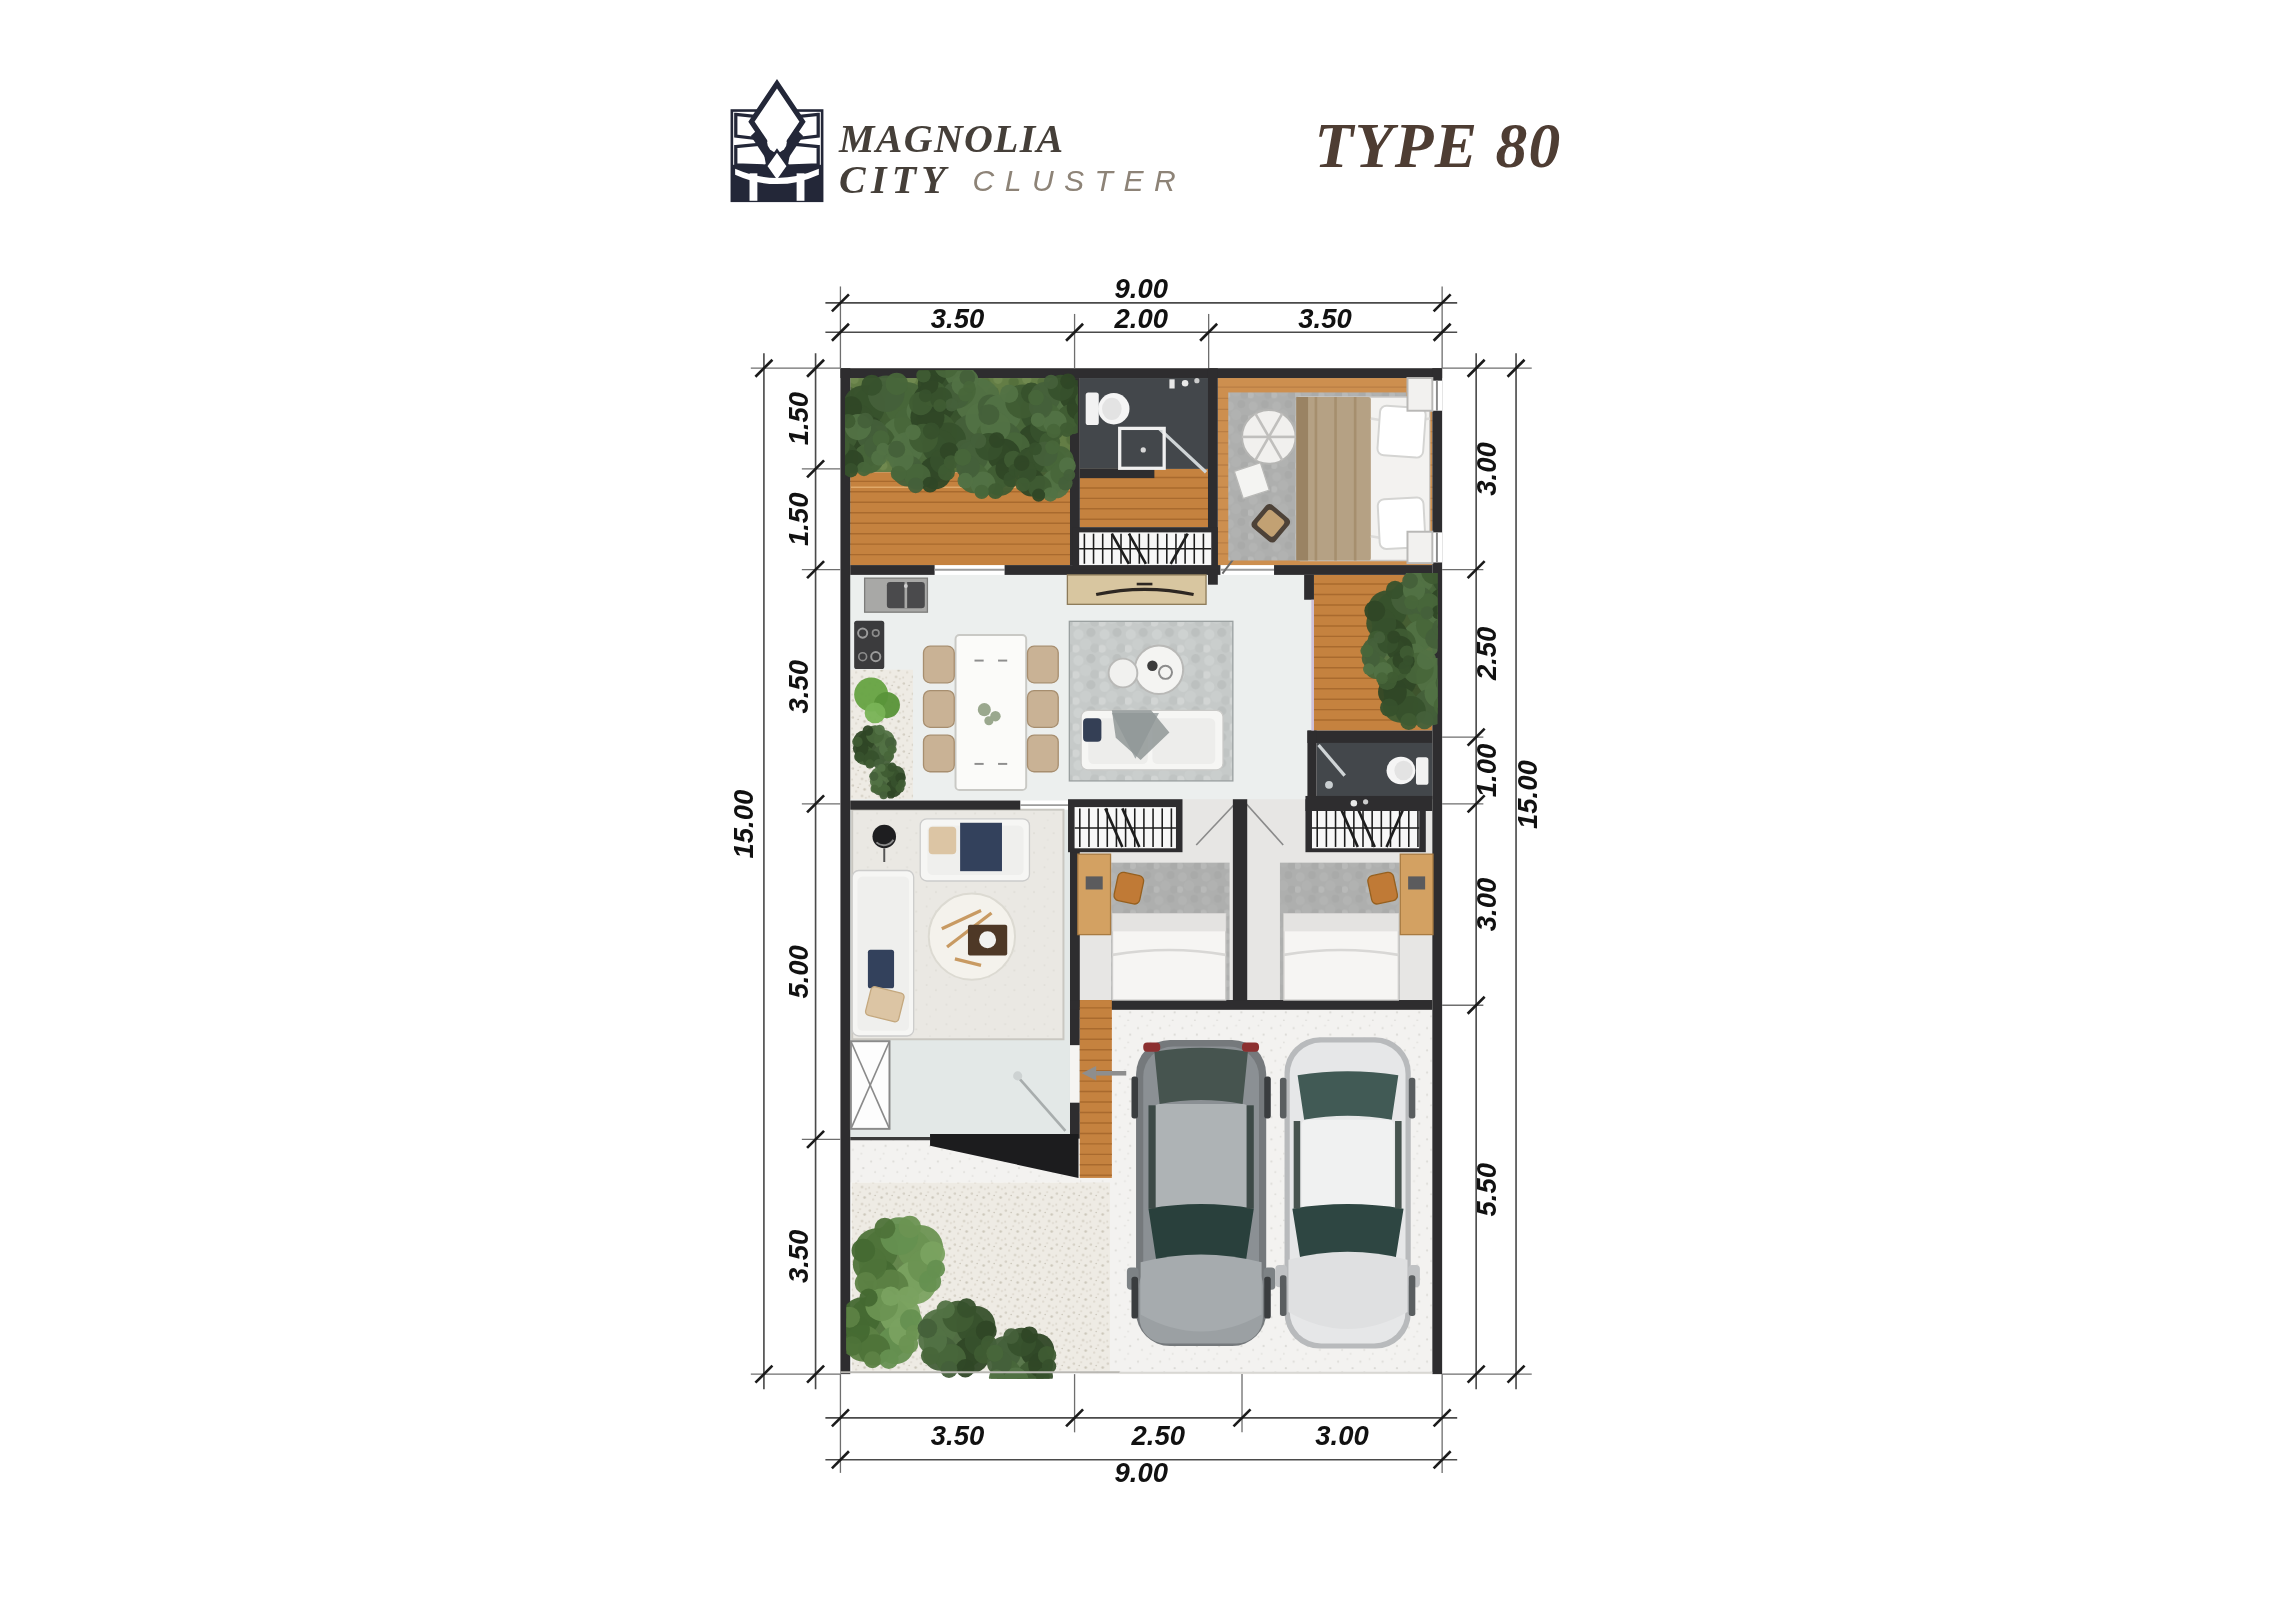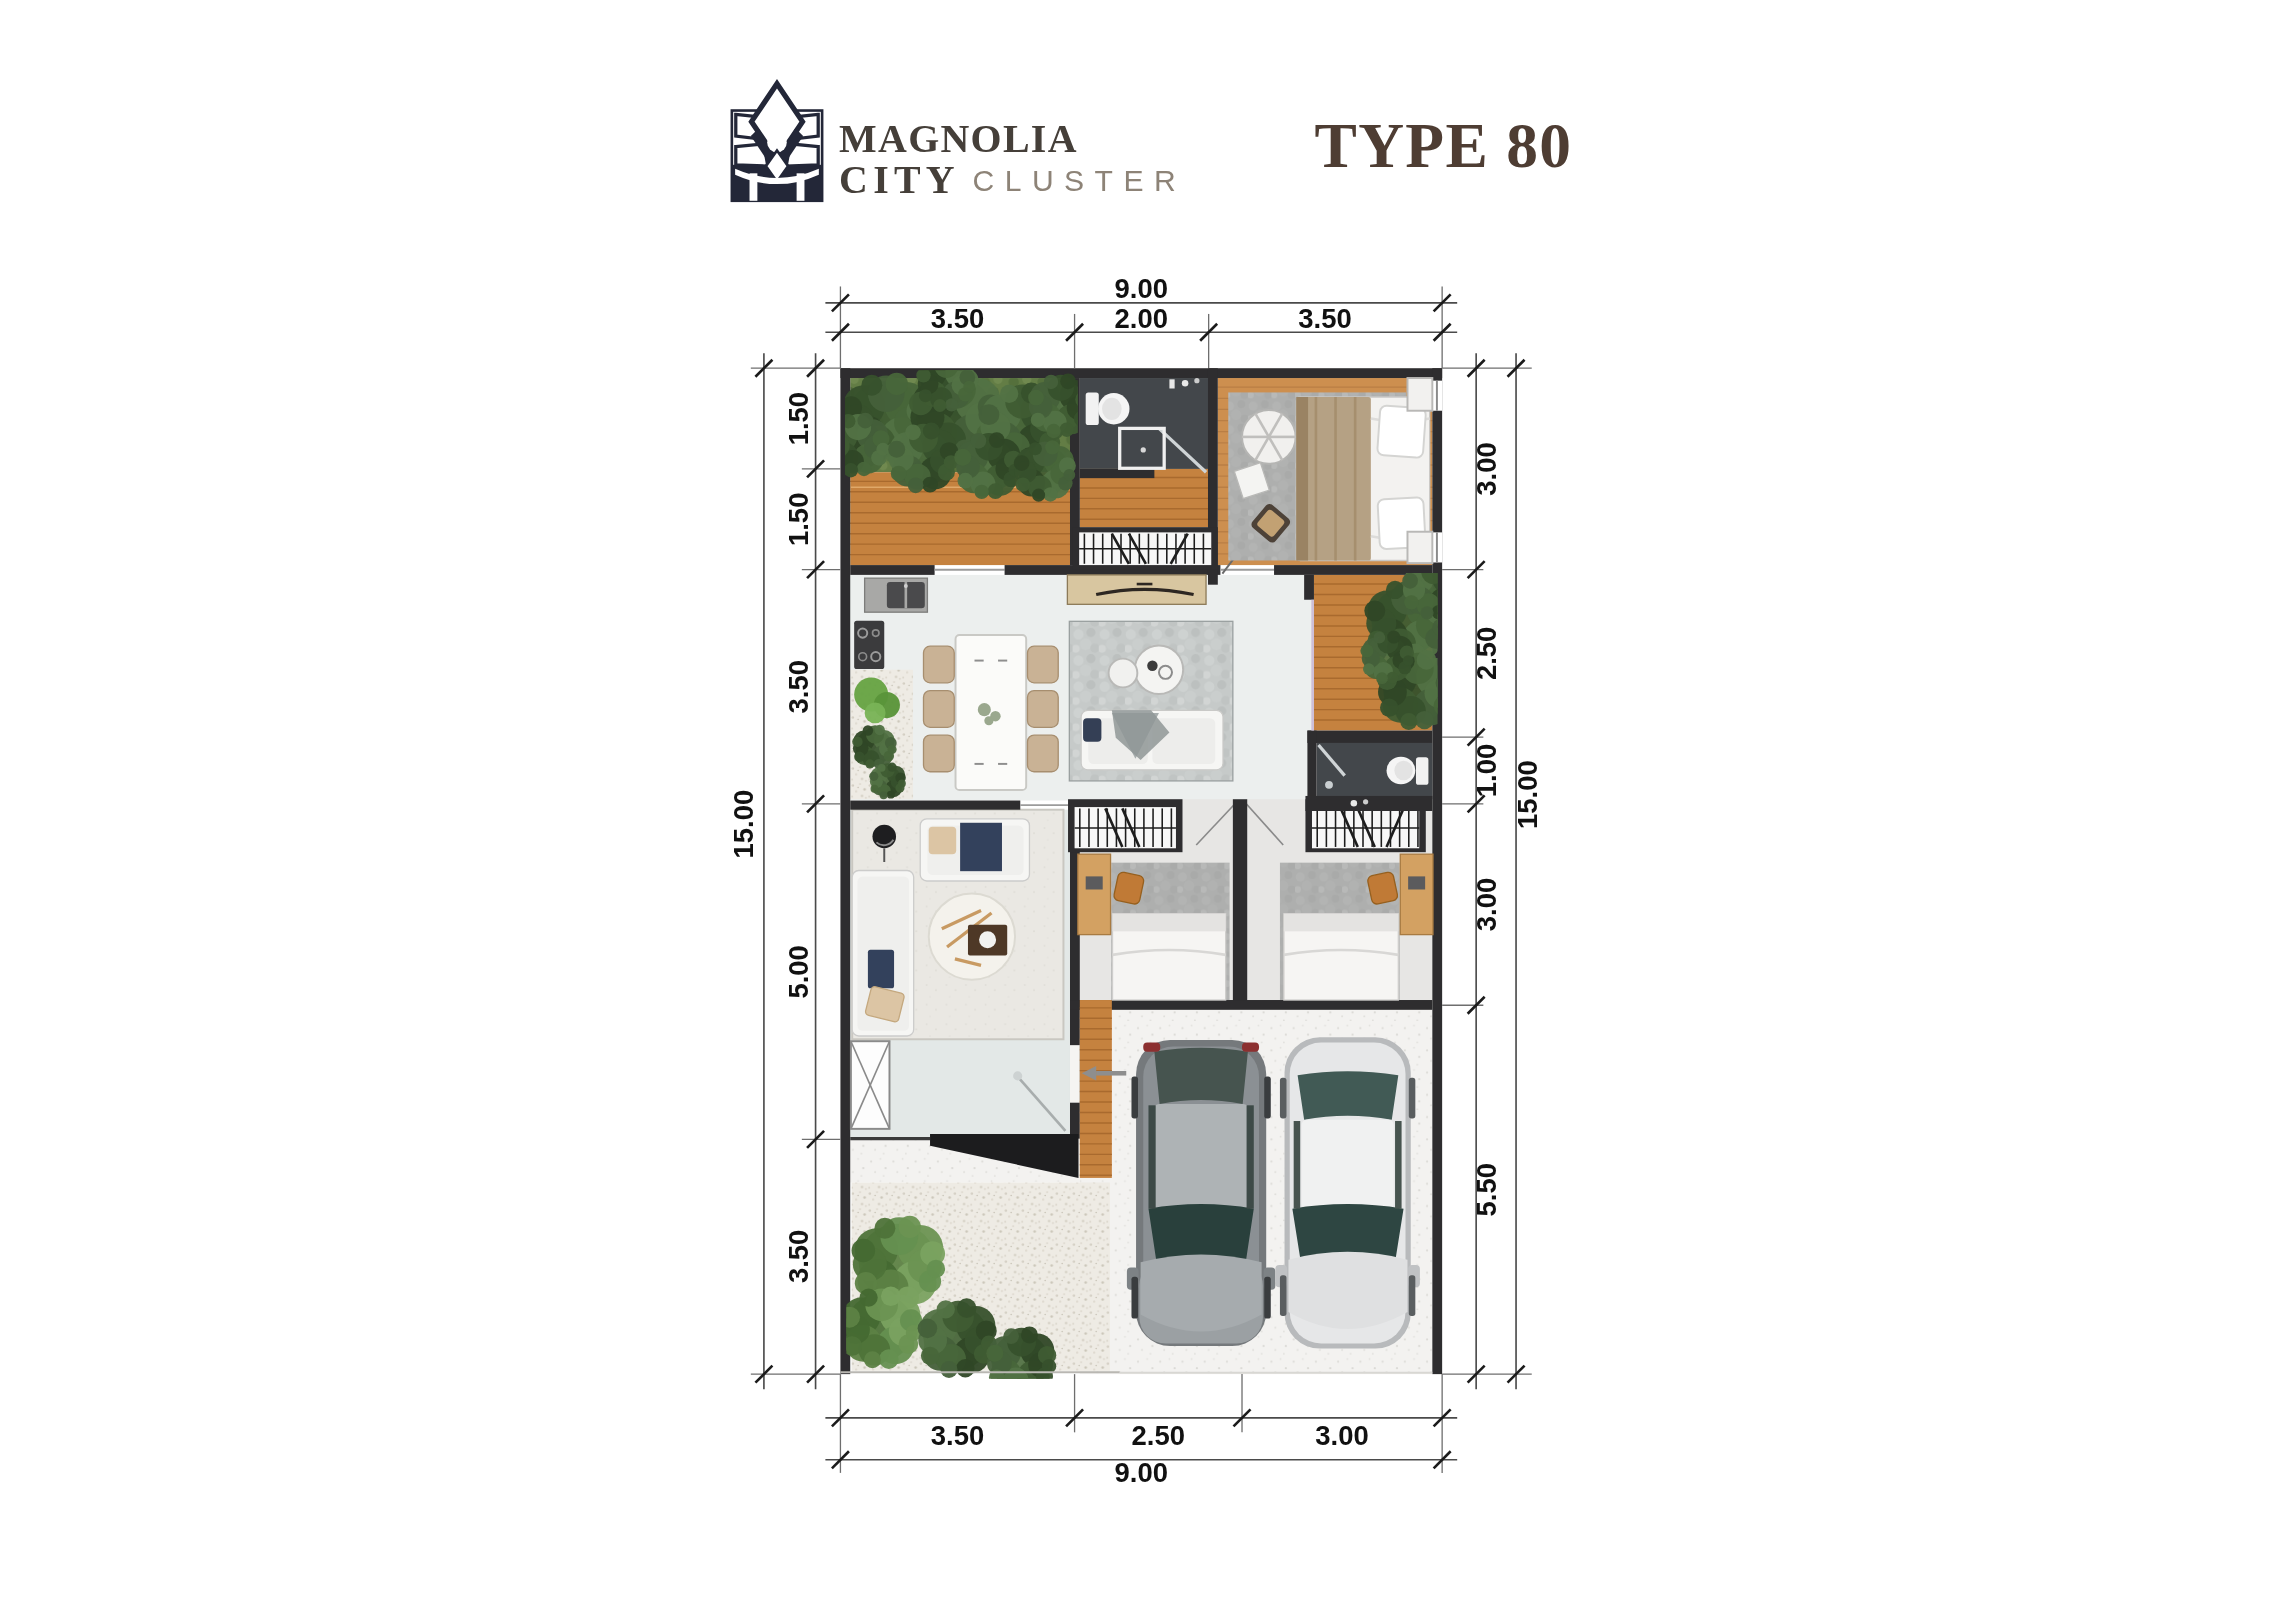--- a/index.html
+++ b/index.html
@@ -1,14 +1,14 @@
 <!DOCTYPE html>
 <html style="font-size:10.5px"><head><meta charset="utf-8"><style>
 html,body{margin:0;padding:0;background:#ffffff;}
-#page{position:relative;width:2295px;height:1504px;background:#ffffff;overflow:hidden;}
+#page{position:relative;width:2295px;height:1504px;background:#ffffff;overflow:hidden;font-style:italic;}
 </style></head><body>
 <div id="page">
 <svg width="2295" height="1622" viewBox="0 0 3509 2480" xmlns="http://www.w3.org/2000/svg">
 <defs>
 <pattern id="grv" width="26" height="26" patternUnits="userSpaceOnUse">
 <rect width="26" height="26" fill="#eeebe4"></rect>
 <circle cx="4" cy="5" r="1.9" fill="#d3cec2"></circle>
           <circle cx="15" cy="3" r="1.5" fill="#dcd7cc"></circle>
 <circle cx="22" cy="11" r="2.0" fill="#ccc7ba"></circle>
           <circle cx="9" cy="14" r="1.7" fill="#ded9cf"></circle>

